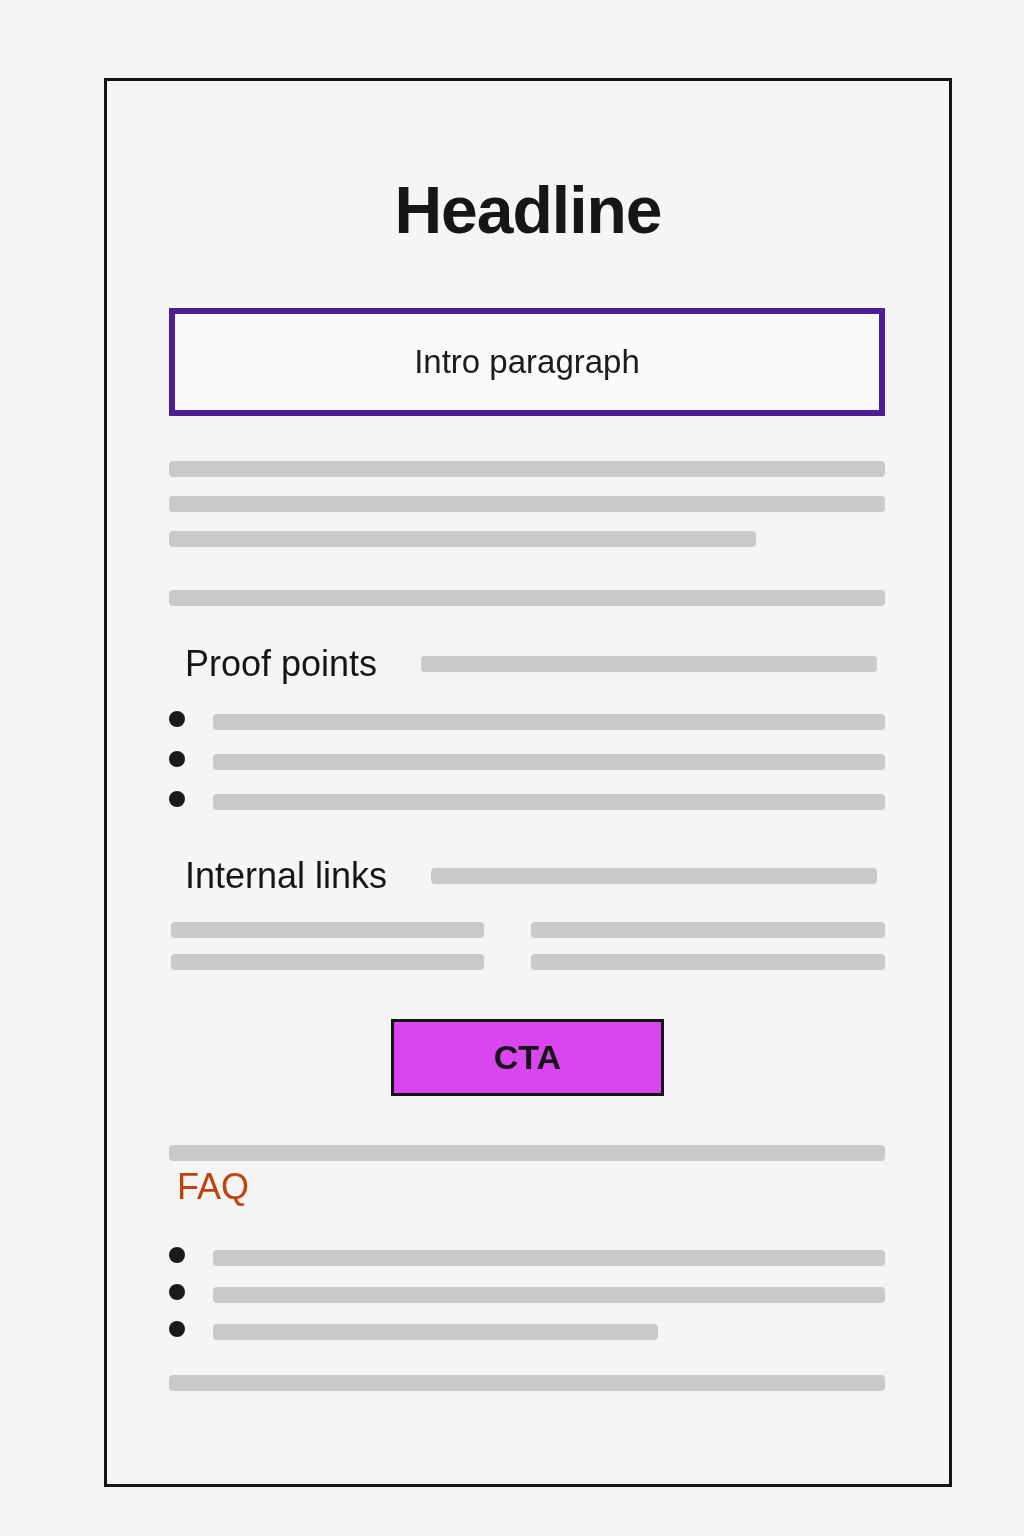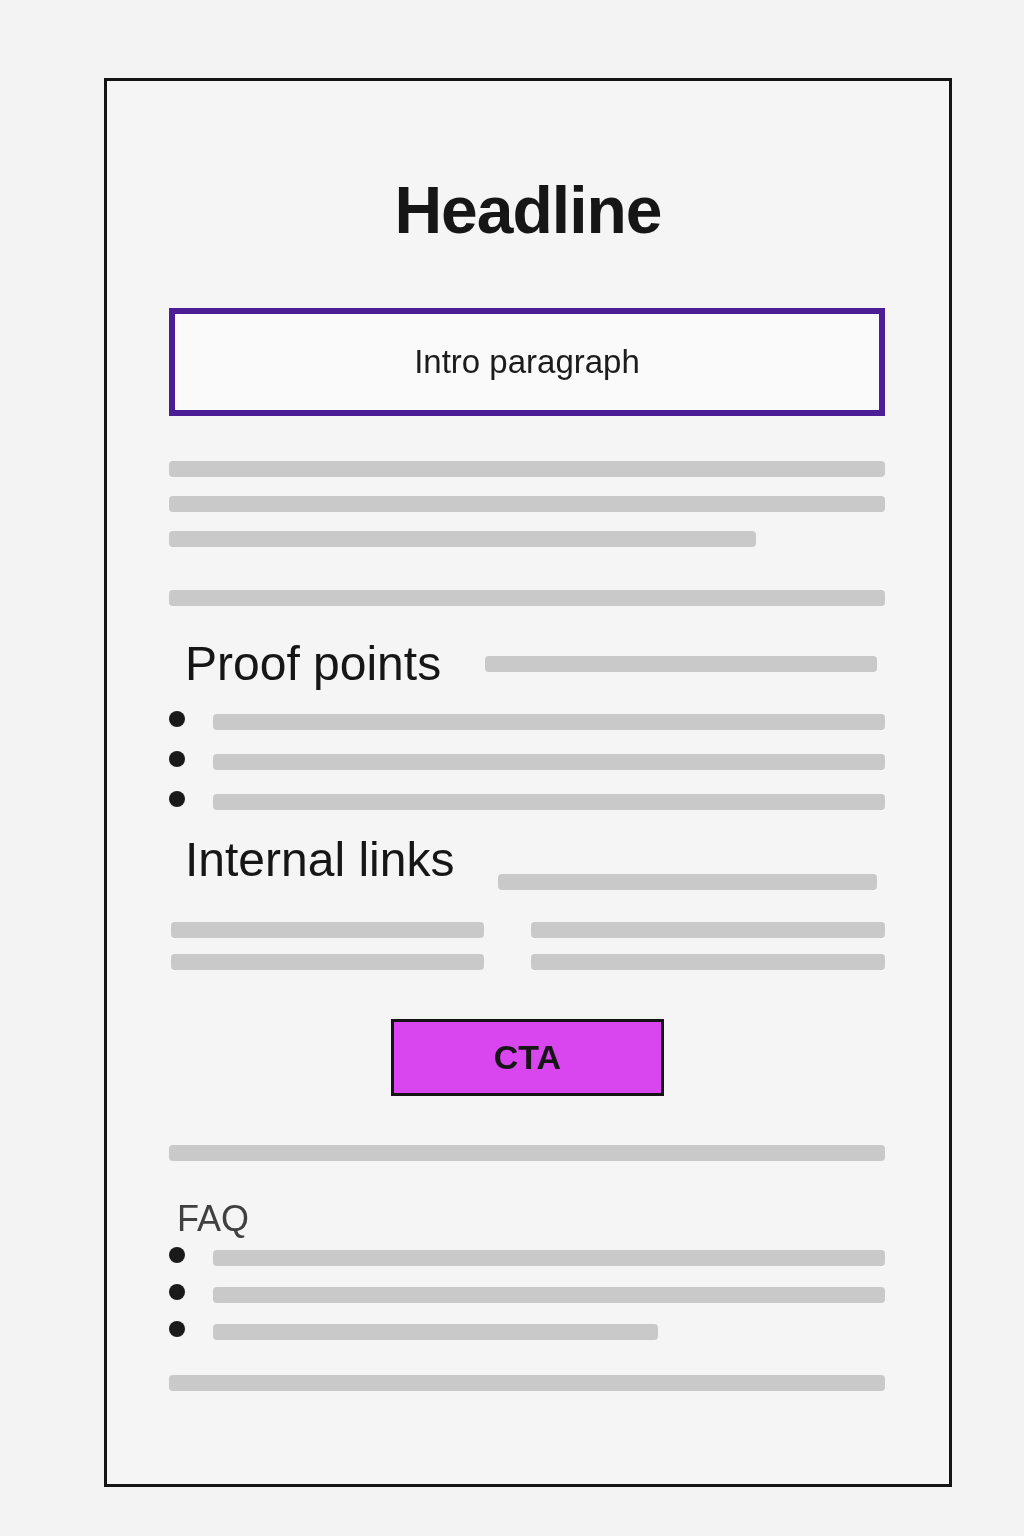--- a/index.html
+++ b/index.html
@@ -52,23 +52,23 @@
   .p2 { left: 62px; top: 415px; width: 716px; }
   .p3 { left: 62px; top: 450px; width: 587px; }
   .p4 { left: 62px; top: 509px; width: 716px; }
 
   .section-row {
     position: absolute;
     left: 62px; width: 716px; height: 44px;
     display: flex; align-items: center;
   }
   .row-proof { top: 561px; }
-  .row-links { top: 773px; align-items: flex-end; }
+  .row-links { top: 773px; }
   .section-title {
-    font-size: 48px;
+    font-size: 36px;
     font-weight: 500;
     color: #161616;
     white-space: nowrap;
     line-height: 44px;
   }
   .section-line {
     flex: 1;
     height: 7px;
     border-radius: 4px;
     background: #c9c9c9;
@@ -117,24 +117,24 @@
     color: #161616;
     cursor: pointer;
   }
 
   .divider { left: 62px; width: 716px; }
   .d1 { top: 1064px; }
   .d2 { top: 1294px; }
 
   .faq-title {
     position: absolute;
-    left: 62px; top: 1108px;
+    left: 62px; top: 1076px;
     font-size: 36px;
     font-weight: 500;
-    color: #404040;
+    color: #c2410c;
     line-height: 1.2;
   }
 </style>
 </head>
 <body>
 
 <div class="canvas">
   <div class="frame">
 
     <h1 class="headline">Headline</h1>

